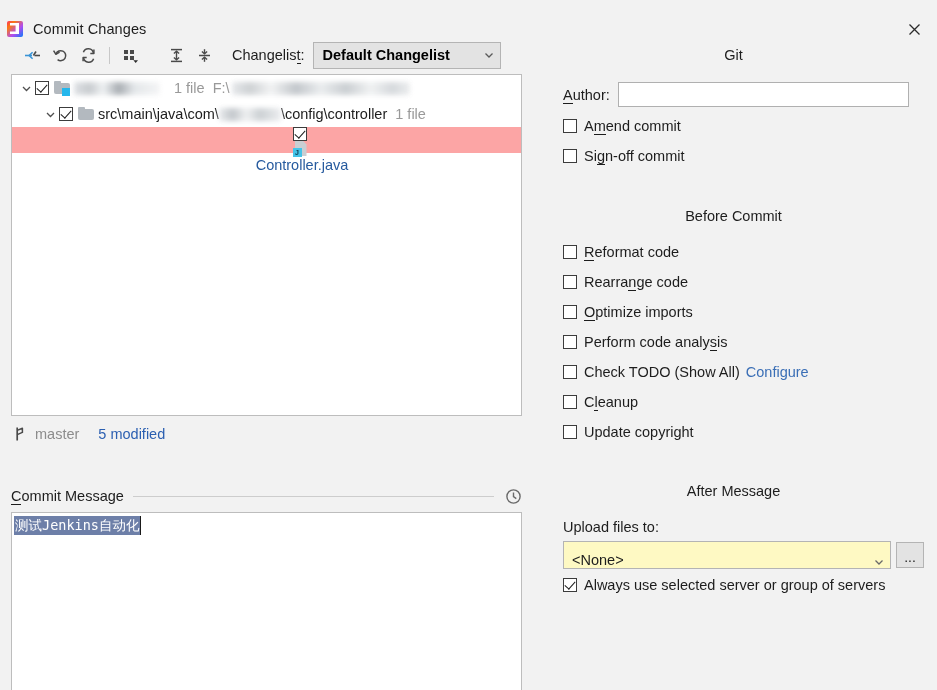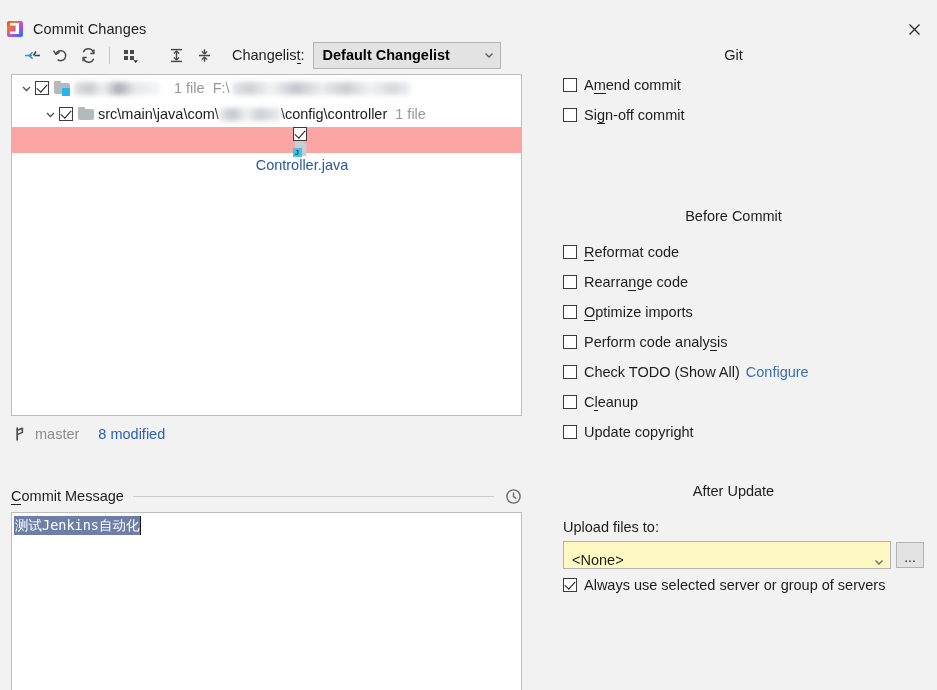--- a/index.html
+++ b/index.html
@@ -503,21 +503,21 @@
   </div>
 
   <div class="status-line">
     <span class="branch-icon">
       <svg width="14" height="16" viewBox="0 0 14 16" aria-hidden="true">
         <path d="M3.2 1.5 V14.5" stroke="#4a4a4a" stroke-width="1.7" fill="none"></path>
         <path d="M3.2 4.4 L8.4 2.2 V6.4 L3.2 8.6" stroke="#4a4a4a" stroke-width="1.5" fill="none" stroke-linejoin="round"></path>
       </svg>
     </span>
     <span class="branch-name">master</span>
-    <span class="modified-link">8 modified</span>
+    <span class="modified-link">5 modified</span>
   </div>
 
   <div class="cm-header">
     <span class="cm-title"><u>C</u>ommit Message</span>
     <span class="cm-rule"></span>
     <span class="cm-clock">
       <svg width="17" height="17" viewBox="0 0 17 17" aria-hidden="true">
         <circle cx="8.5" cy="8.5" r="6.6" stroke="#6a6a6a" stroke-width="1.4" fill="none"></circle>
         <path d="M8.5 4.6 V8.7 L11.3 10.6" stroke="#6a6a6a" stroke-width="1.4" fill="none"></path>
       </svg>
@@ -528,20 +528,24 @@
   </div>
 </div>
 
 <div class="right-pane">
 
   <div class="group" style="top:21px;">
     <div class="group-head">
       <span class="group-title">Git</span>
       <span class="group-rule"></span>
     </div>
+    <div class="field-row" style="margin-top:14px;">
+      <span class="field-label"><u>A</u>uthor:</span>
+      <span class="author-input"></span>
+    </div>
     <div class="check-row" style="margin-top:3px;">
       <span class="cb"></span>
       <span>A<u>m</u>end commit</span>
     </div>
     <div class="check-row">
       <span class="cb"></span>
       <span>Si<u>g</u>n-off commit</span>
     </div>
   </div>
 
@@ -576,21 +580,21 @@
       <span>C<u>l</u>eanup</span>
     </div>
     <div class="check-row">
       <span class="cb"></span>
       <span>Update copyright</span>
     </div>
   </div>
 
   <div class="group" style="top:457px;">
     <div class="group-head">
-      <span class="group-title">After Update</span>
+      <span class="group-title">After Message</span>
       <span class="group-rule"></span>
     </div>
     <div class="upload-label" style="margin-top:12px;">Upload files to:</div>
     <div class="upload-row" style="margin-top:2px;">
       <div class="upload-combo">
         <span class="uv">&lt;None&gt;</span>
         <span class="chev">
           <svg width="12" height="12" viewBox="0 0 12 12" aria-hidden="true">
             <path d="M2.5 4.5 L6 8 L9.5 4.5" stroke="#6a6a6a" stroke-width="1.3" fill="none"></path>
           </svg>

